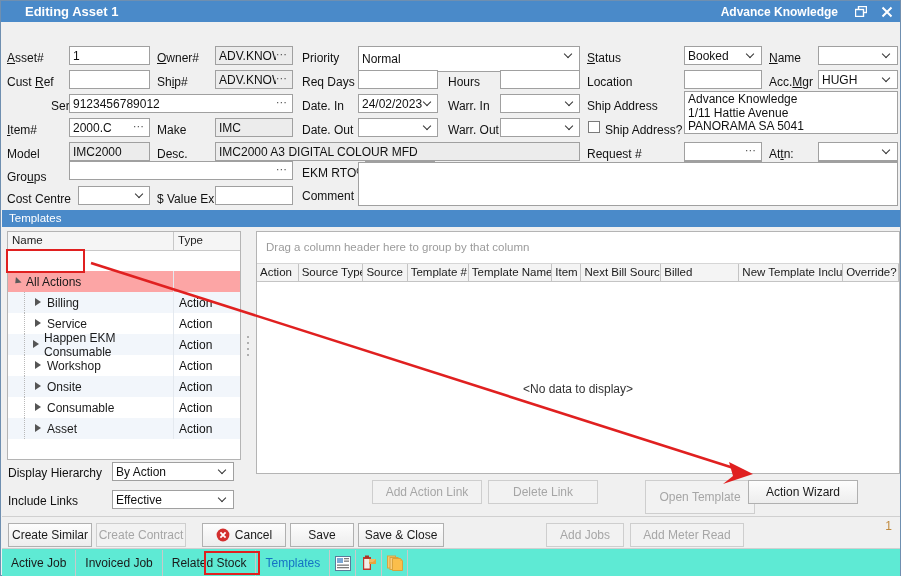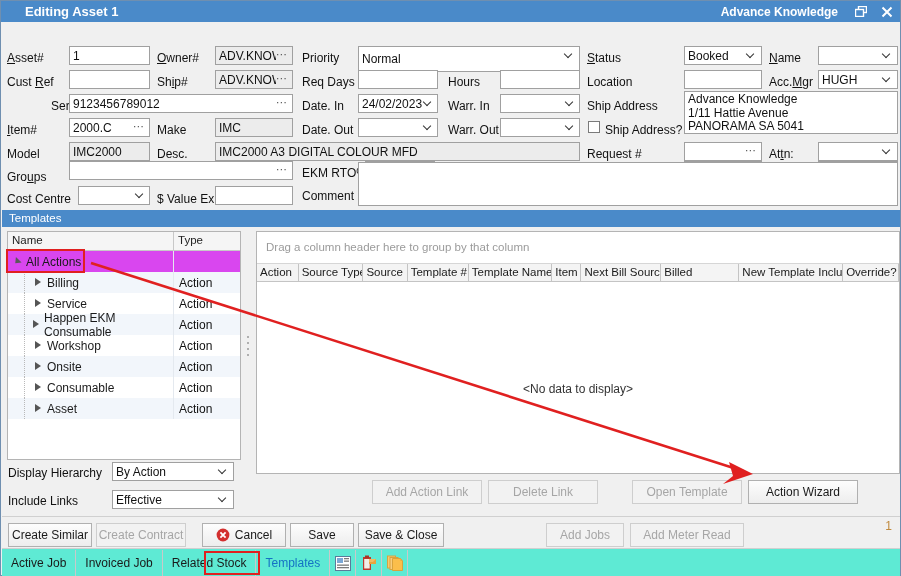--- a/index.html
+++ b/index.html
@@ -47,21 +47,21 @@
 
   .leftpanel{position:absolute;left:6px;top:230px;width:234px;height:229px;
     background:#fff;border:1px solid #b4b4b4;box-sizing:border-box;}
   .treehdr{display:flex;height:19px;background:#f5f5f5;border-bottom:1px solid #c8c8c8;
     font-size:11.5px;color:#222;box-sizing:border-box;}
   .treehdr div{padding:2px 4px;box-sizing:border-box;}
   .th-name{width:166px;border-right:1px solid #c8c8c8;}
   .th-type{flex:1;}
   .trow{display:flex;height:21px;align-items:center;font-size:12px;box-sizing:border-box;}
   .trow.alt{background:#f2f6fb;}
-  .trow.sel{background:#d946ef;}
+  .trow.sel{background:#fca5a5;margin-top:20px;}
   .tname{width:166px;box-sizing:border-box;display:flex;align-items:center;
     padding-left:4px;border-right:1px solid #e4e9ef;height:21px;}
   .ttype{flex:1;padding-left:5px;color:#111;}
   .exp-root{display:inline-block;width:11px;height:11px;margin-right:3px;position:relative;}
   .exp-root:after{content:"";position:absolute;left:1px;top:3px;width:0;height:0;
     border-left:4.5px solid transparent;border-right:4.5px solid transparent;
     border-bottom:5px solid #5a5a5a;transform:rotate(-135deg);}
   .exp-child{display:inline-block;width:9px;height:9px;position:relative;margin-right:4px;}
   .exp-child:after{content:"";position:absolute;left:1px;top:0px;width:0;height:0;
     border-top:4.5px solid transparent;border-bottom:4.5px solid transparent;
@@ -320,21 +320,21 @@
   <div class="lbl" style="left:7px;top:465px;">Display Hierarchy</div>
   <input class="fld" style="left: 111px; top: 461px; width: 122px; height: 19px;" value="By Action">
   <div class="chev" style="left:217px;top:464px;"></div>
 
   <div class="lbl" style="left:7px;top:493px;">Include Links</div>
   <input class="fld" style="left: 111px; top: 489px; width: 122px; height: 19px;" value="Effective">
   <div class="chev" style="left:217px;top:492px;"></div>
 
   <div class="btn dis" style="left:371px;top:479px;width:110px;height:24px;">Add Action Link</div>
   <div class="btn dis" style="left:487px;top:479px;width:110px;height:24px;">Delete Link</div>
-  <div class="btn dis" style="left:631px;top:479px;width:110px;height:24px;">Open Template</div>
+  <div class="btn dis" style="left:644px;top:479px;width:110px;height:34px;">Open Template</div>
   <div class="btn" style="left:747px;top:479px;width:110px;height:24px;">Action Wizard</div>
 
   <div class="botbar2"></div>
   <div class="btn" style="left:7px;top:522px;width:84px;height:24px;">Create Similar</div>
   <div class="btn dis" style="left:95px;top:522px;width:90px;height:24px;">Create Contract</div>
   <div class="btn" style="left:201px;top:522px;width:84px;height:24px;gap:5px;">
     <span style="display:flex;">
       <svg width="14" height="14" viewBox="0 0 14 14">
           <circle cx="7" cy="7" r="6.4" fill="#d3302f"></circle>
           <path d="M4.4 4.4 L9.6 9.6 M9.6 4.4 L4.4 9.6" stroke="#fff" stroke-width="1.8" fill="none"></path>

